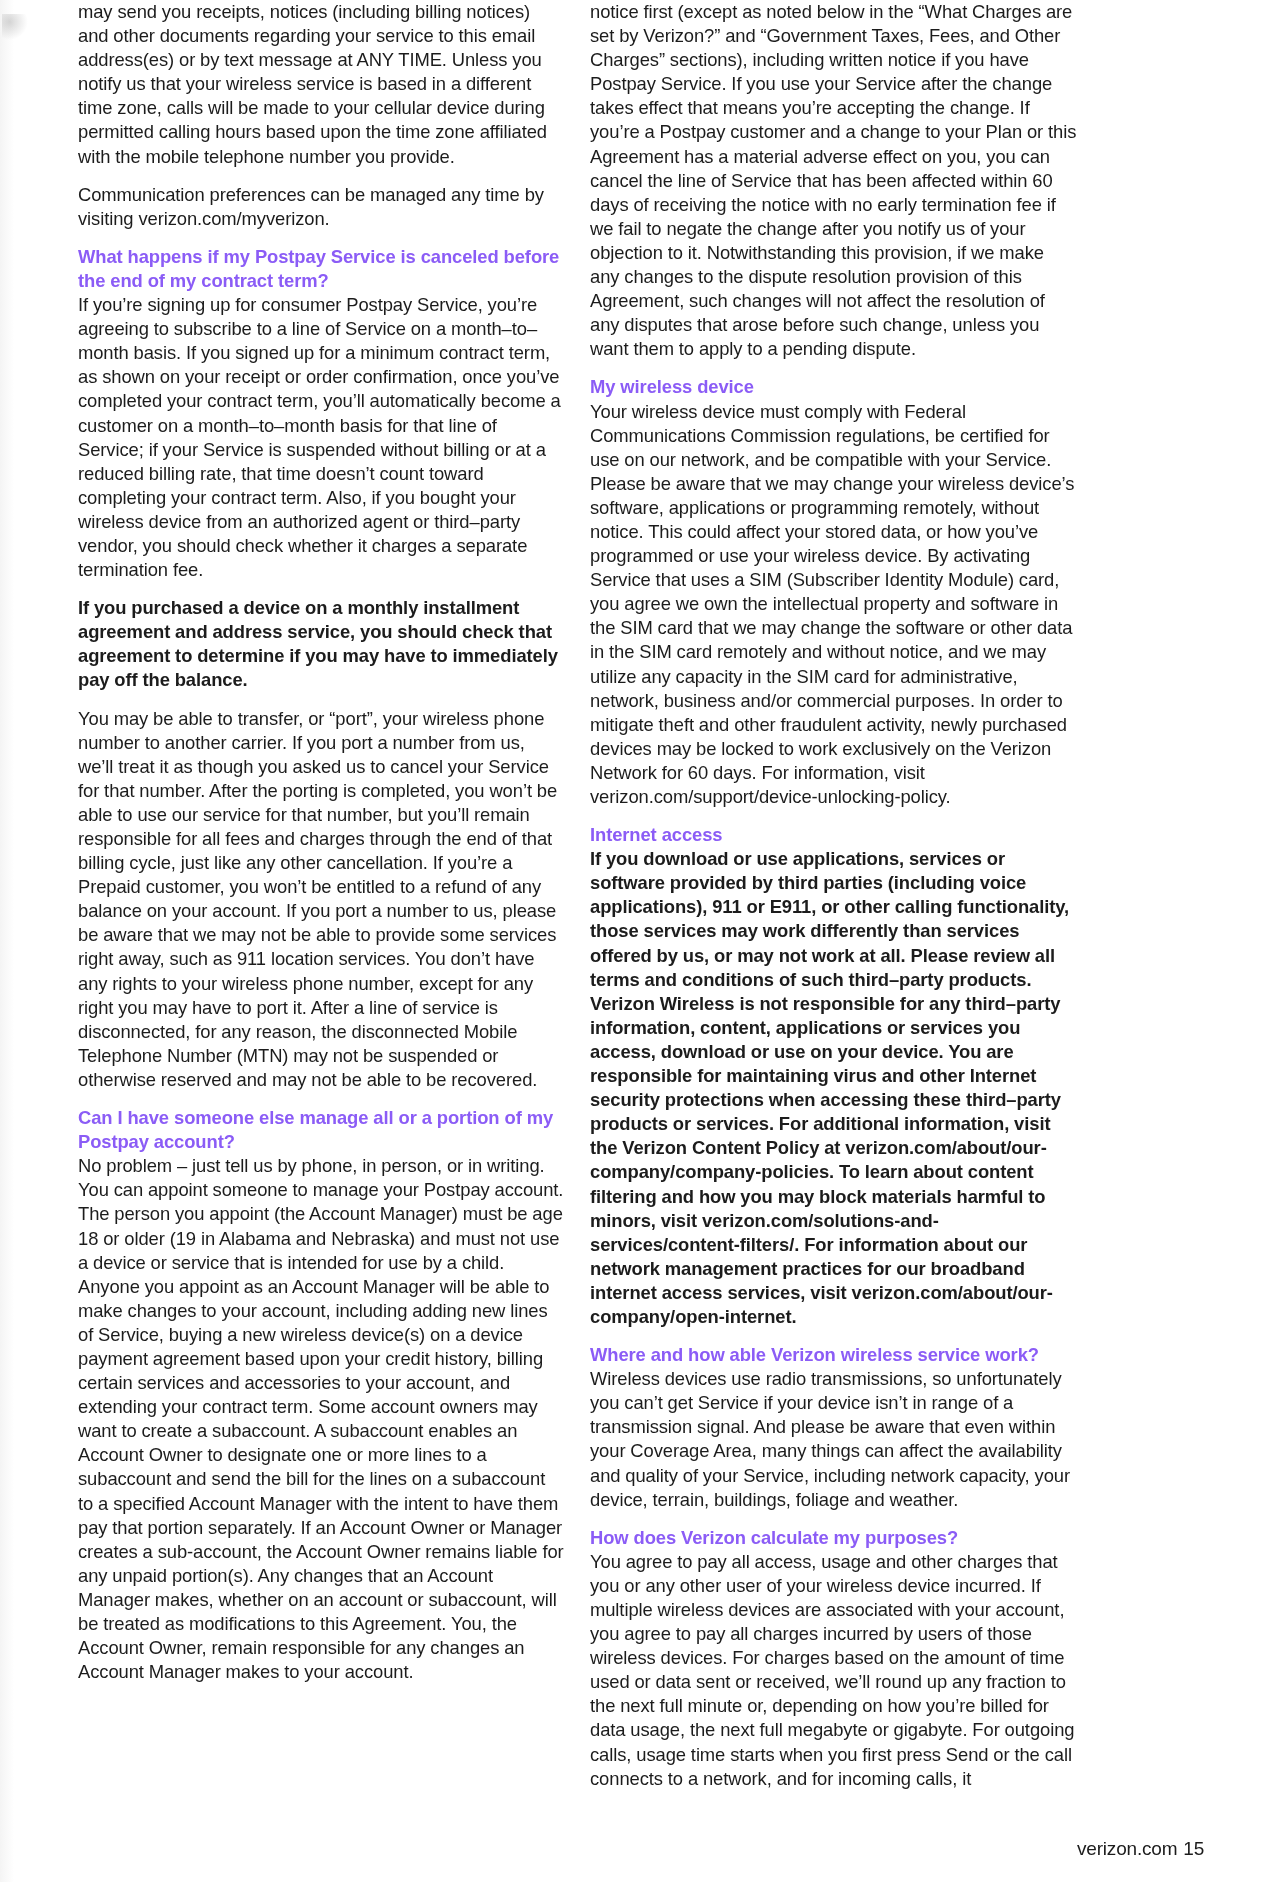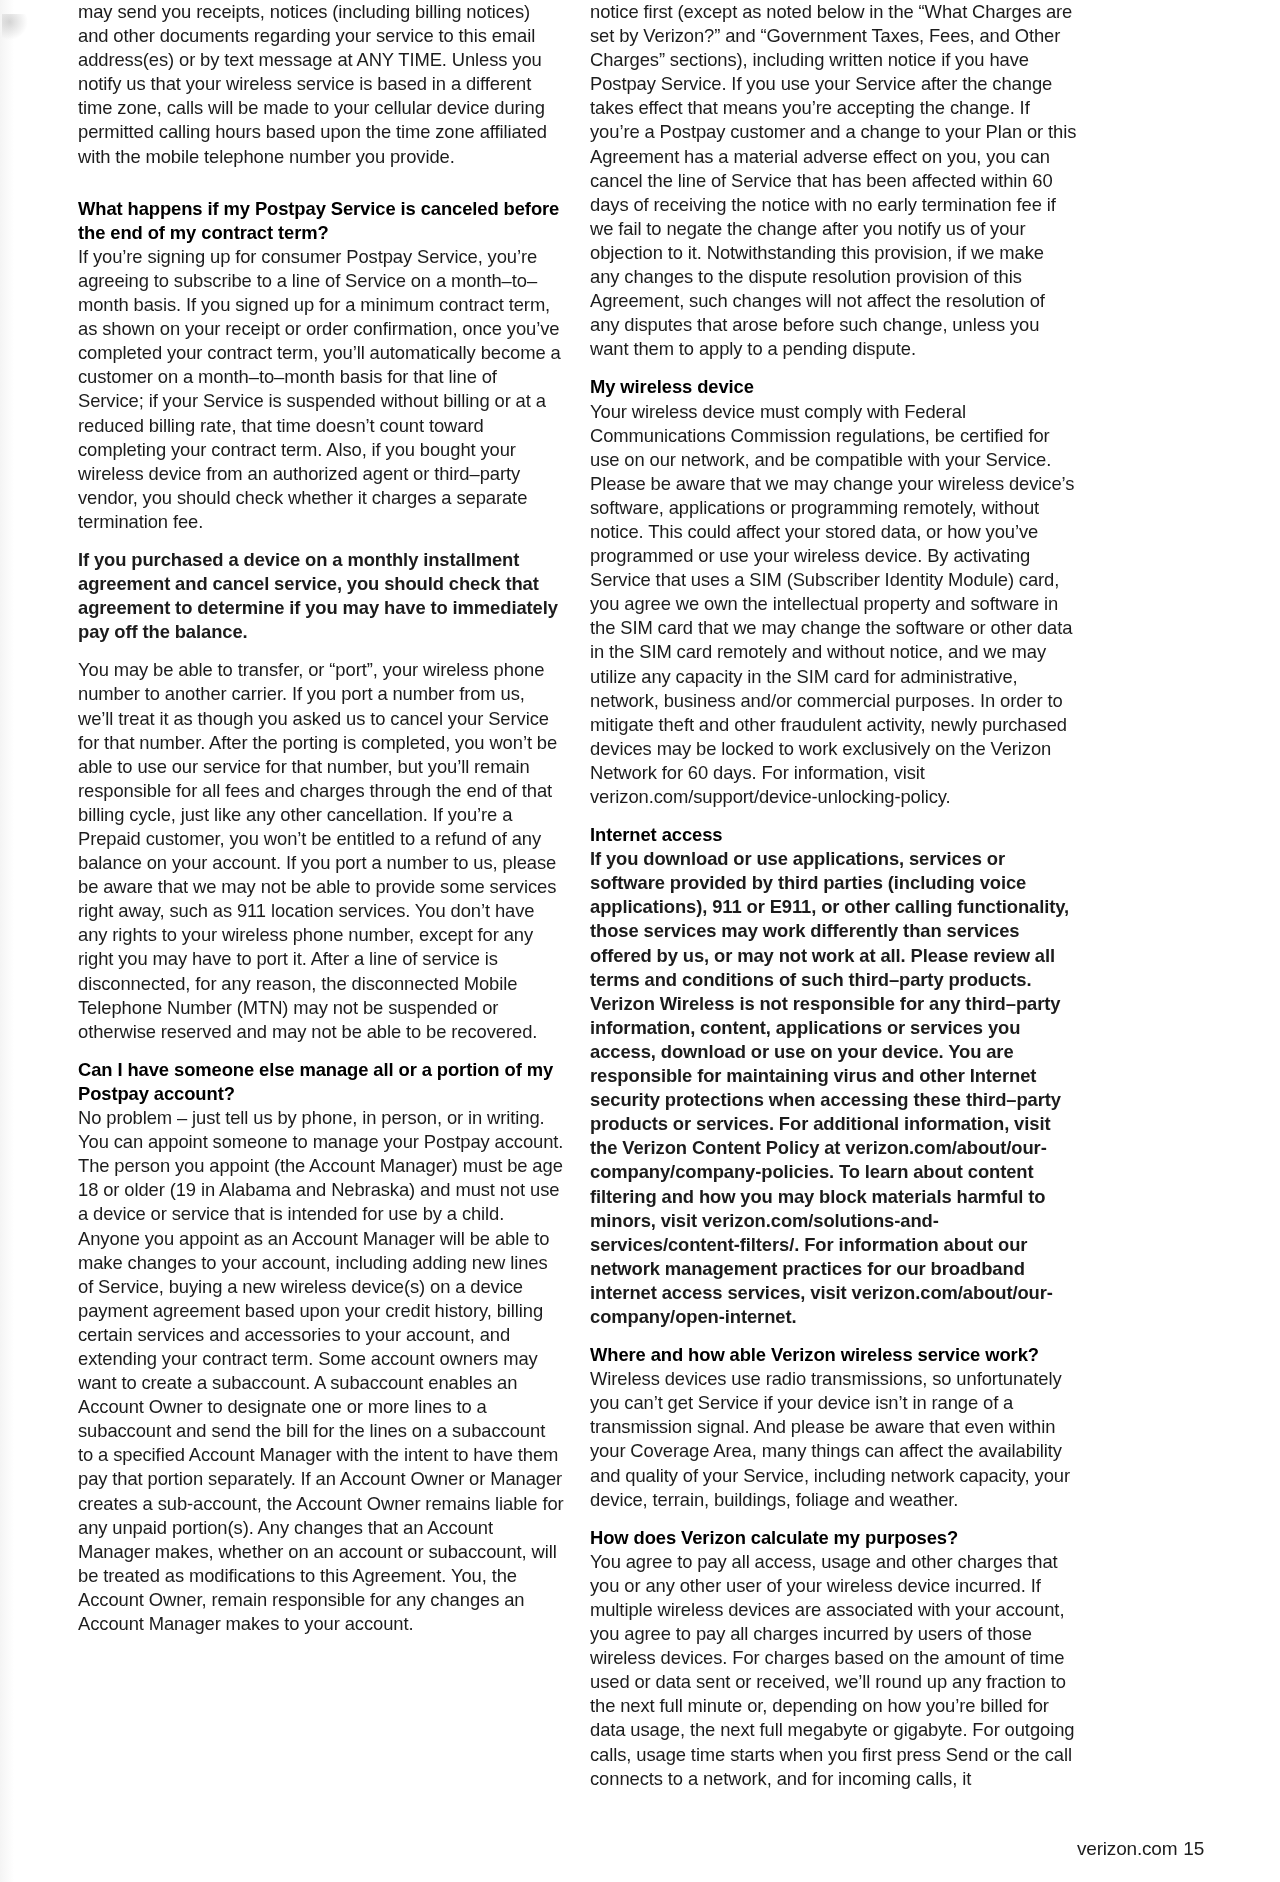--- a/index.html
+++ b/index.html
@@ -49,21 +49,21 @@
   }
   p.bold {
     font-weight: 700;
   }
   h3 {
     margin: 0;
     font-size: 18.4px;
     line-height: 24.1px;
     font-weight: 700;
     letter-spacing: -0.1px;
-    color: #000000;
+    color: #8b5cf6;
   }
   .sp-md { height: 14px; }
   .footer {
     position: absolute;
     right: 76px;
     bottom: 22px;
     font-size: 19px;
     line-height: 22px;
     font-weight: 400;
     color: #1c1c1c;
@@ -109,27 +109,28 @@
   <div class="corner-scuff"></div>
   <div class="glyph-artifact"> </div>
 
   <div class="columns">
 
     <div class="col">
 
       <p class="body">may send you receipts, notices (including billing notices) and other documents regarding your service to this email address(es) or by text message at ANY TIME. Unless you notify us that your wireless service is based in a different time zone, calls will be made to your cellular device during permitted calling hours based upon the time zone affiliated with the mobile telephone number you provide.</p>
       <div class="sp-md"></div>
 
+      <p class="body">Communication preferences can be managed any time by visiting verizon.com/myverizon.</p>
       <div class="sp-md"></div>
 
       <h3>What happens if my Postpay Service is canceled before the end of my contract term?</h3>
       <p class="body">If you’re signing up for consumer Postpay Service, you’re agreeing to subscribe to a line of Service on a month–to–month basis.  If you signed up  for a minimum contract term, as shown on your receipt or order confirmation, once you’ve completed your contract term, you’ll automatically become a customer on a month–to–month basis for that line of Service;  if your Service is suspended without billing or at a reduced billing rate, that time doesn’t count toward completing your contract term. Also, if you bought your wireless device from an authorized agent or third–party vendor, you should check whether it charges a separate termination fee.</p>
       <div class="sp-md"></div>
 
-      <p class="bold">If you purchased a device on a monthly installment agreement and cancel service, you should check that agreement to determine if you may have to immediately pay off the balance.</p>
+      <p class="bold">If you purchased a device on a monthly installment agreement and address service, you should check that agreement to determine if you may have to immediately pay off the balance.</p>
       <div class="sp-md"></div>
 
       <p class="body">You may be able to transfer, or “port”, your wireless phone number to another carrier. If you port a number from us, we’ll treat it as though you asked us to cancel your Service for that number. After the porting is completed, you won’t be able to use our service for that number, but you’ll remain responsible for all fees and charges through the end of that billing cycle, just like any other cancellation. If you’re a Prepaid customer, you won’t be entitled to a refund of any balance on your account. If you port a number to us, please be aware that we may not be able to provide some services right away, such as 911 location services. You don’t have any rights to your wireless phone number, except for any right you may have to port it.  After a line of service is disconnected, for any reason, the disconnected Mobile Telephone Number (MTN) may not be suspended or otherwise reserved and may not be able to be recovered.</p>
       <div class="sp-md"></div>
 
       <h3>Can I have someone else manage all or a portion of my Postpay account?</h3>
       <p class="body">No problem – just tell us by phone, in person, or in writing. You can appoint someone to manage your Postpay account. The person you appoint (the Account Manager) must be age 18 or older (19 in Alabama and Nebraska) and must not use a device or service that is intended for use by a child.  Anyone you appoint as an Account Manager will be able to make changes to your account, including adding new lines of Service, buying a new wireless device(s) on a device payment agreement based upon your credit history, billing certain services and accessories to your account, and extending your contract term. Some account owners may want to create a subaccount.  A subaccount enables an Account Owner to designate one or more lines to a subaccount and send the bill for the lines on a subaccount to a specified Account Manager with the intent to have them pay that portion separately.  If an Account Owner or Manager creates a sub-account, the Account Owner remains liable for any unpaid portion(s). Any changes that an Account Manager makes, whether on an account or subaccount, will be treated as modifications to this Agreement. You, the Account Owner, remain responsible for any changes an Account Manager makes to your account.</p>
       <div class="sp-md"></div>
 
 

